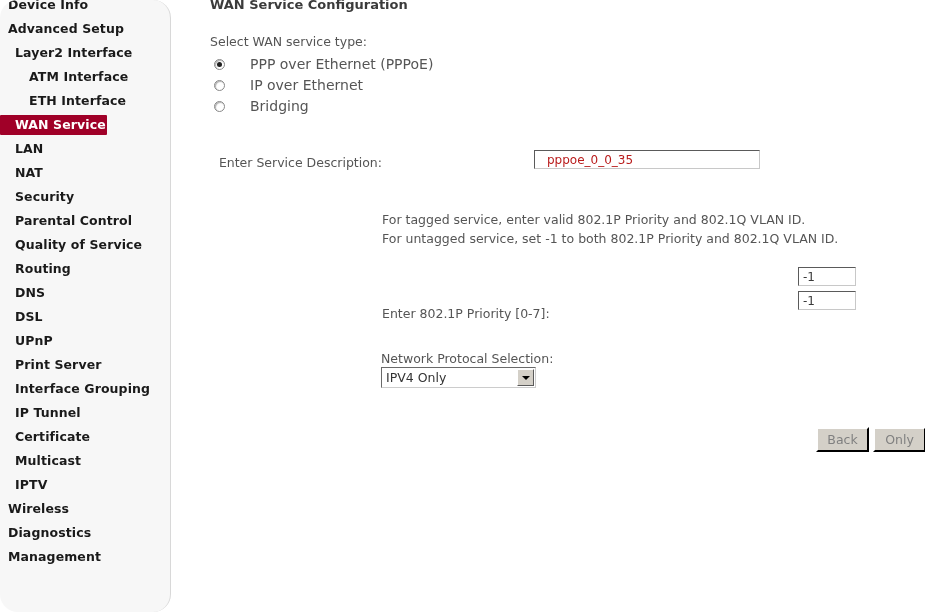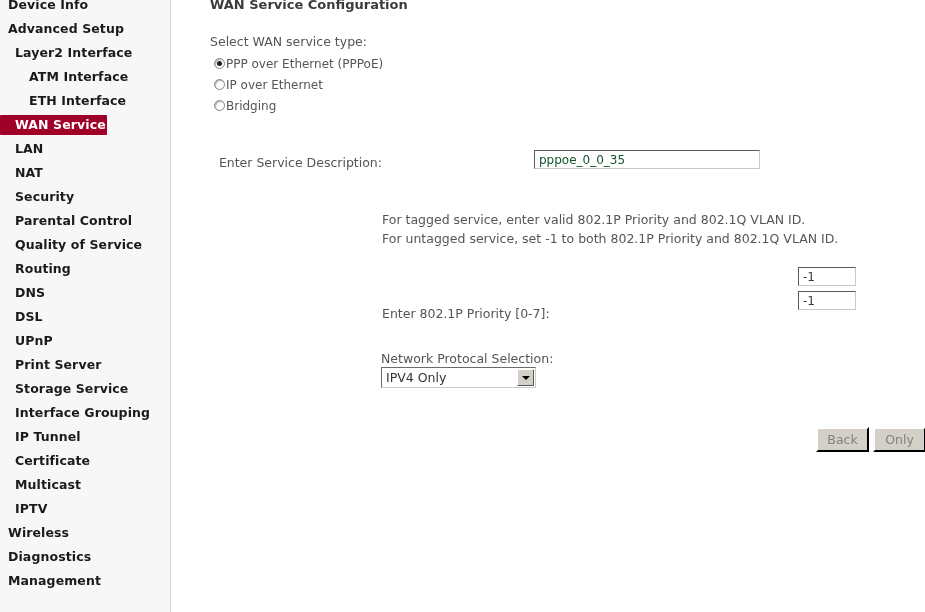--- a/index.html
+++ b/index.html
@@ -21,20 +21,21 @@
   
   #sidebar {
     position: absolute;
     left: 0;
     top: 0;
     width: 170px;
     height: 612px;
     background: #f7f7f7;
     border-right: 1px solid #d8d8d8;
     overflow: hidden;
+    border-radius: 18px;
   }
   .nav-list {
     list-style: none;
     margin: 0;
     padding: 0;
     position: relative;
     top: -7px;
   }
   .nav-item {
     display: block;
@@ -129,23 +130,23 @@
     content: "";
     position: absolute;
     left: 2px;
     top: 2px;
     width: 5px;
     height: 5px;
     border-radius: 50%;
     background: #202020;
   }
   .radio-label {
-    margin-left: 1px;
+    margin-left: 25px;
     color: #555555;
-    font-size: 12px;
+    font-size: 14px;
   }
 
   
   #svc-desc-label {
     position: absolute;
     left: 211px;
     top: 155px;
     transform: translateX(-100%);
   }
   #svc-desc-input {
@@ -156,22 +157,22 @@
     height: 19px;
     box-sizing: border-box;
     border: 1px solid #9a9a9a;
     border-top-color: #5a5a5a;
     border-left-color: #5a5a5a;
     border-right-color: #c8c8c8;
     border-bottom-color: #c8c8c8;
     background: #ffffff;
     font-family: "DejaVu Sans", "Liberation Sans", sans-serif;
     font-size: 12px;
-    color: #14532d;
-    padding: 0 2px 0 4px;
+    color: #b91c1c;
+    padding: 0 2px 0 12px;
     outline: none;
   }
 
   
   #note-line-1 {
     position: absolute;
     left: 211px;
     top: 212px;
   }
   #note-line-2 {
@@ -304,21 +305,20 @@
       <li class="nav-item lvl-2">LAN</li>
       <li class="nav-item lvl-2">NAT</li>
       <li class="nav-item lvl-2">Security</li>
       <li class="nav-item lvl-2">Parental Control</li>
       <li class="nav-item lvl-2">Quality of Service</li>
       <li class="nav-item lvl-2">Routing</li>
       <li class="nav-item lvl-2">DNS</li>
       <li class="nav-item lvl-2">DSL</li>
       <li class="nav-item lvl-2">UPnP</li>
       <li class="nav-item lvl-2">Print Server</li>
-      <li class="nav-item lvl-2">Storage Service</li>
       <li class="nav-item lvl-2">Interface Grouping</li>
       <li class="nav-item lvl-2">IP Tunnel</li>
       <li class="nav-item lvl-2">Certificate</li>
       <li class="nav-item lvl-2">Multicast</li>
       <li class="nav-item lvl-2">IPTV</li>
       <li class="nav-item lvl-1">Wireless</li>
       <li class="nav-item lvl-1">Diagnostics</li>
       <li class="nav-item lvl-1">Management</li>
     </ul>
 </div>

